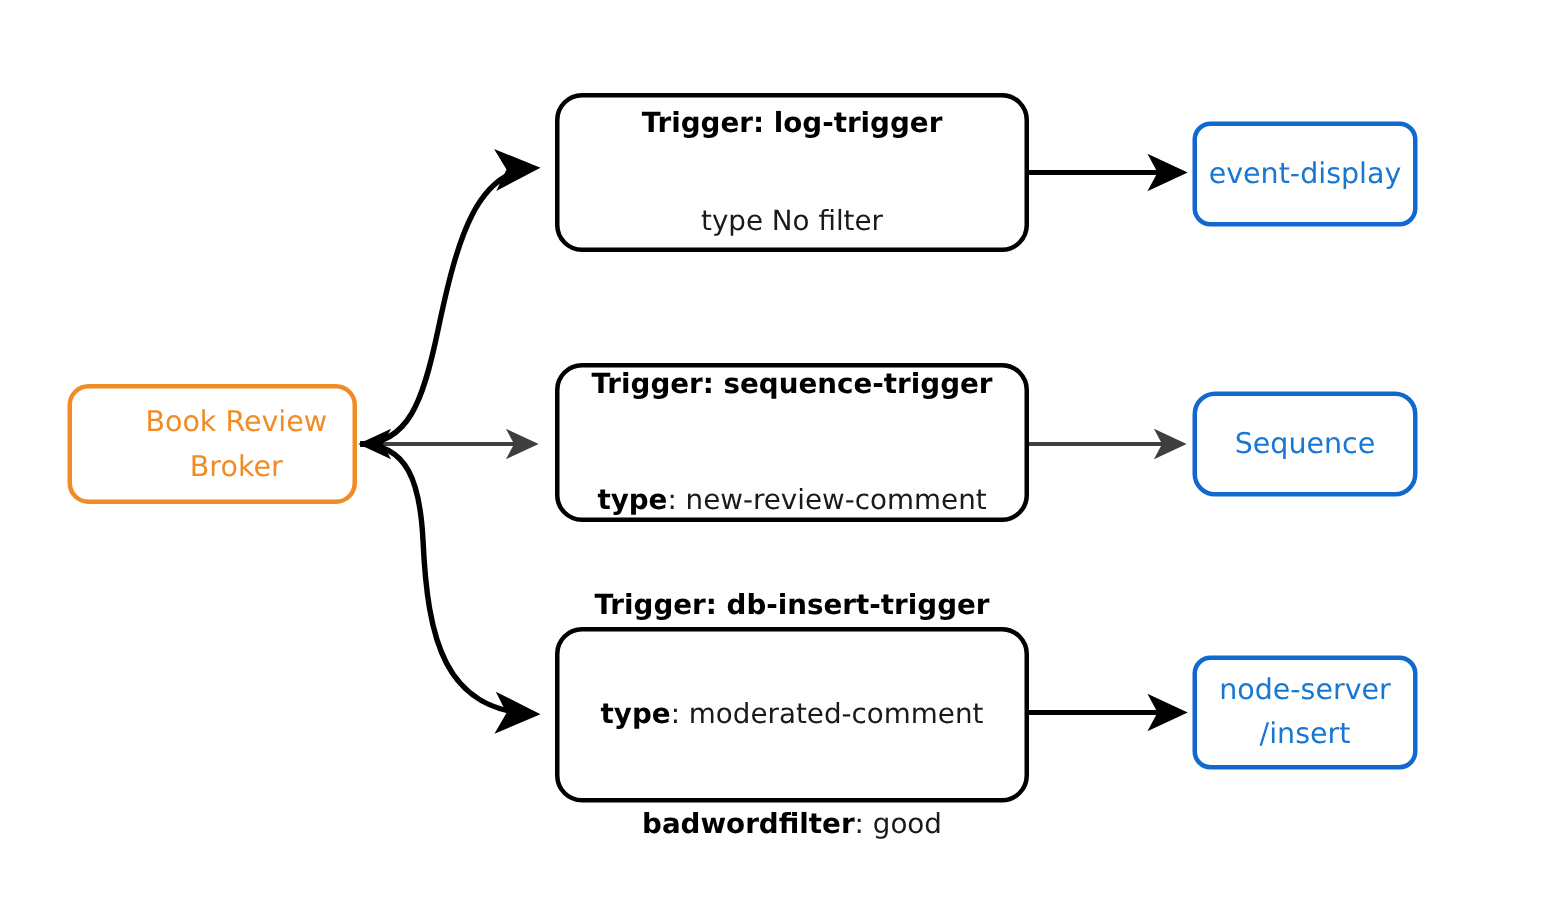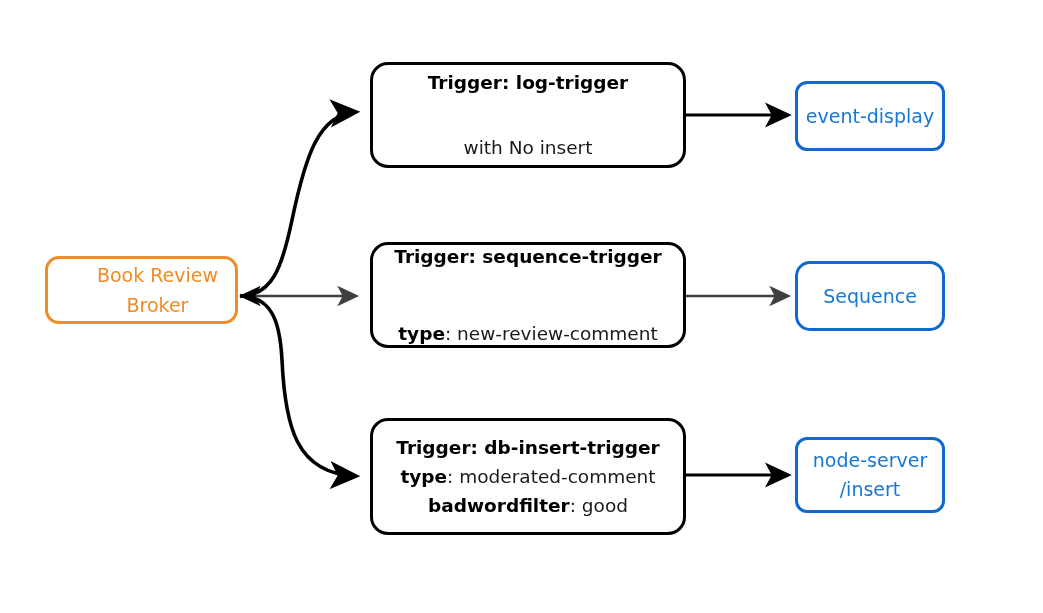--- a/index.html
+++ b/index.html
@@ -96,44 +96,44 @@
 
     <path d="M 240,296 C 272,296 280,322 282,360 C 285,426 296,474 356,476" fill="none" stroke="#000000" stroke-width="3.6" marker-end="url(#arrowBlack)"></path>
 
     <path d="M 686,115 L 788,115" fill="none" stroke="#000000" stroke-width="3.2" marker-end="url(#arrowBlack)"></path>
 
     <path d="M 686,296 L 788,296" fill="none" stroke="#3f3f3f" stroke-width="2.6" marker-end="url(#arrowGray)"></path>
 
     <path d="M 686,475 L 788,475" fill="none" stroke="#000000" stroke-width="3.2" marker-end="url(#arrowBlack)"></path>
   </svg>
 
-  <div class="node broker" style="left:45px; top:256px; width:193px; height:68px;padding-left:32px;">
+  <div class="node broker" style="left:45px; top:256px; width:193px; height:80px;padding-left:32px;">
     <div class="line">Book Review</div>
     <div class="line">Broker</div>
   </div>
 
   <div class="node trigger" style="left:370px; top:62px; width:316px; height:106px;gap:36px;">
     <div class="line">
       <span class="b">Trigger: log-trigger</span>
     </div>
     <div class="line">
-      <span class="b"></span><span>with No insert</span>
+      <span class="b"></span><span>type No filter</span>
     </div>
   </div>
 
   <div class="node trigger" style="left:370px; top:242px; width:316px; height:106px;gap:48px;">
     <div class="line">
       <span class="b">Trigger: sequence-trigger</span>
     </div>
     <div class="line">
       <span class="b">type</span><span>: new-review-comment</span>
     </div>
   </div>
 
-  <div class="node trigger" style="left:370px; top:418px; width:316px; height:117px;">
+  <div class="node trigger" style="left:370px; top:418px; width:316px; height:117px;gap:44px;">
     <div class="line">
       <span class="b">Trigger: db-insert-trigger</span>
     </div>
     <div class="line">
       <span class="b">type</span><span>: moderated-comment</span>
     </div>
     <div class="line">
       <span class="b">badwordfilter</span><span>: good</span>
     </div>
   </div>

